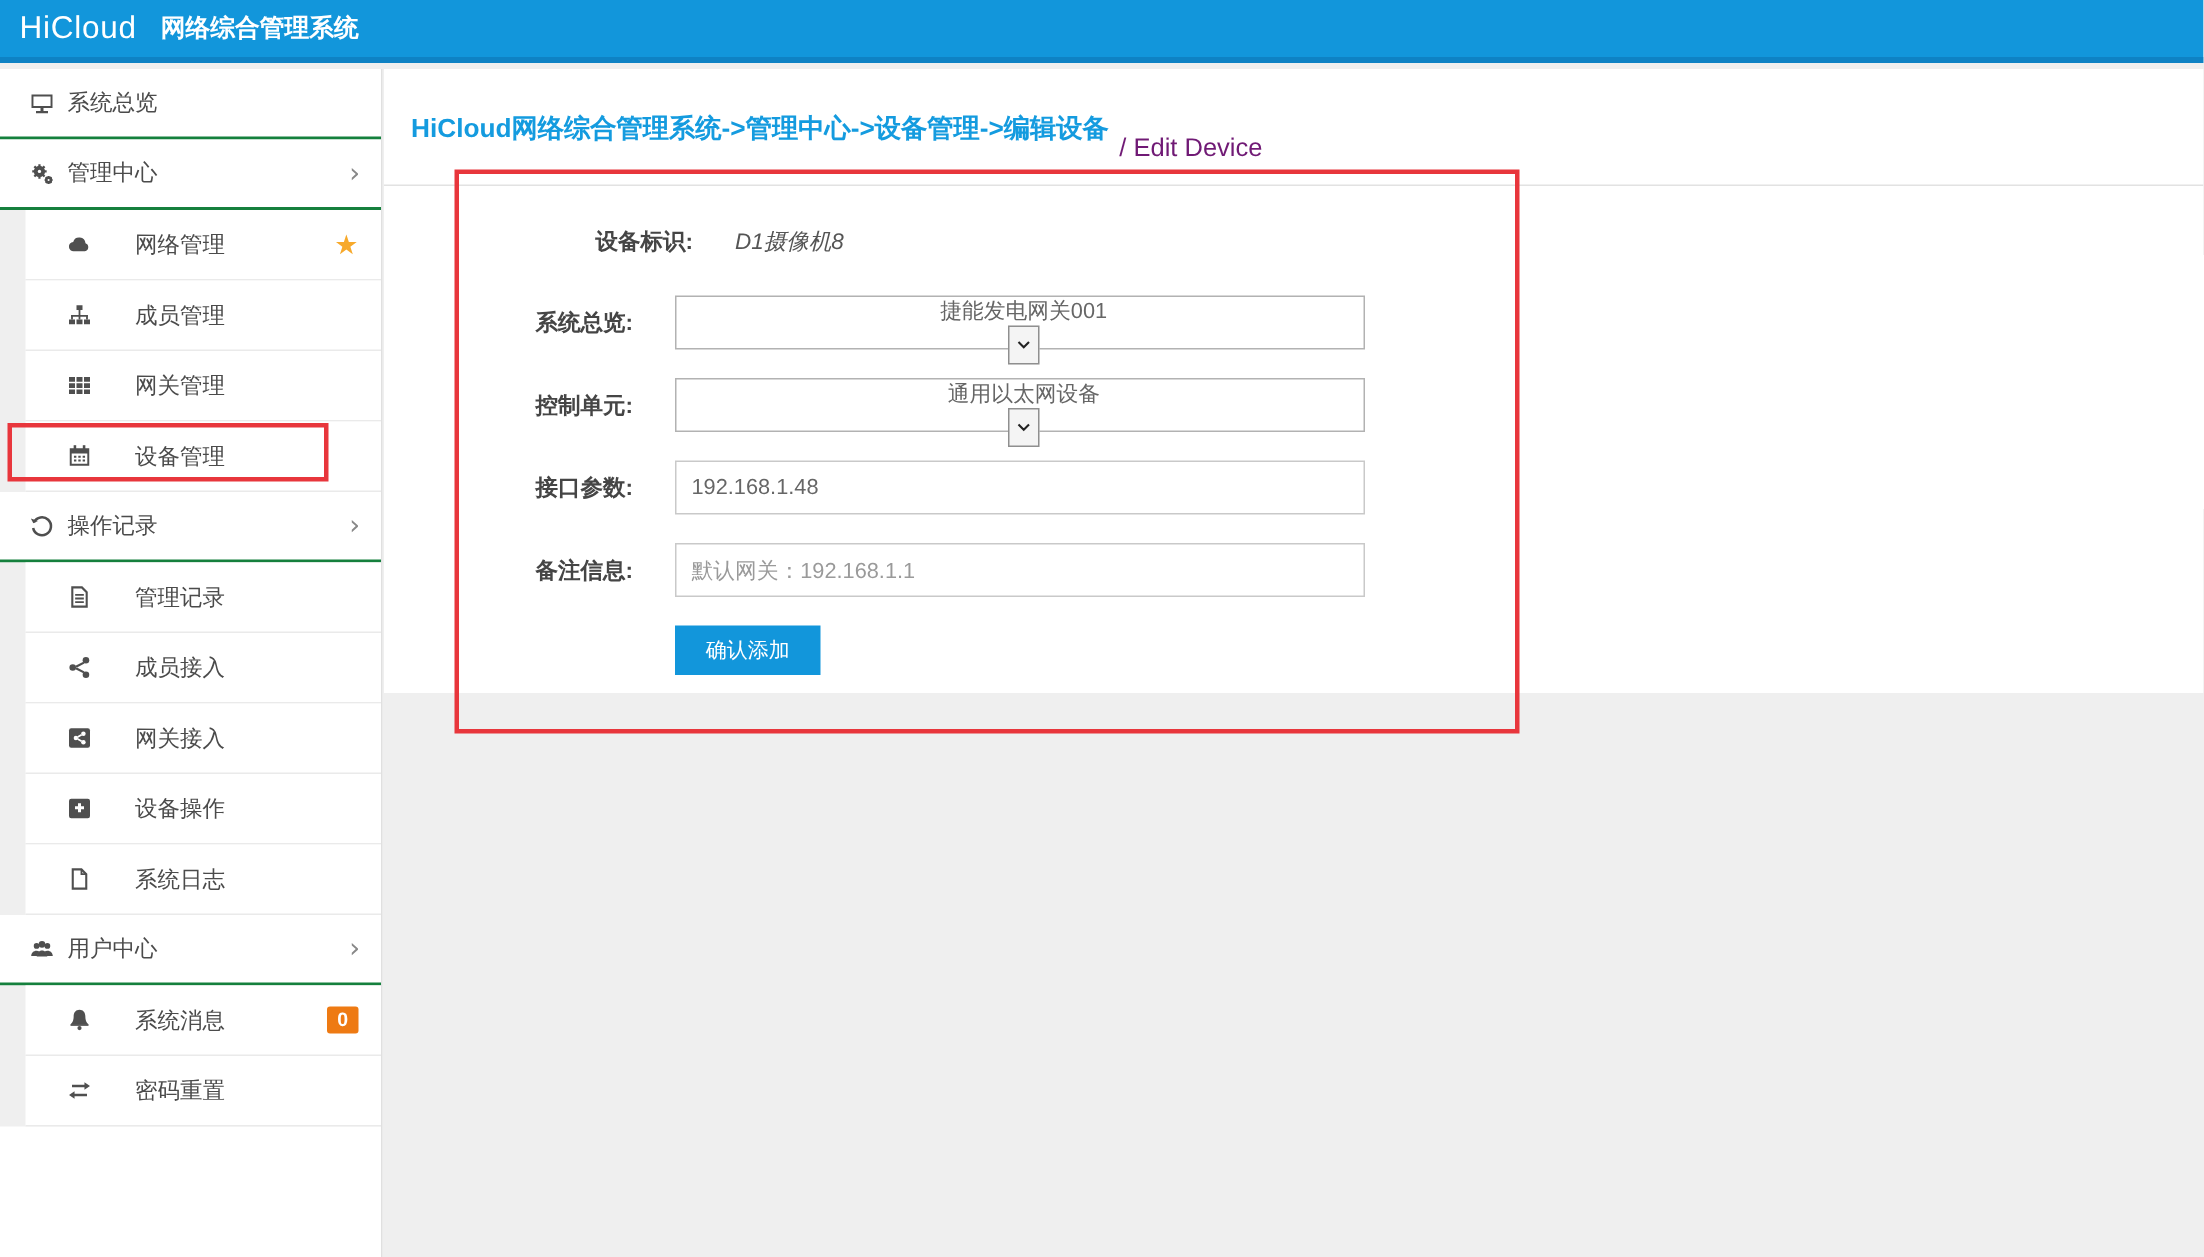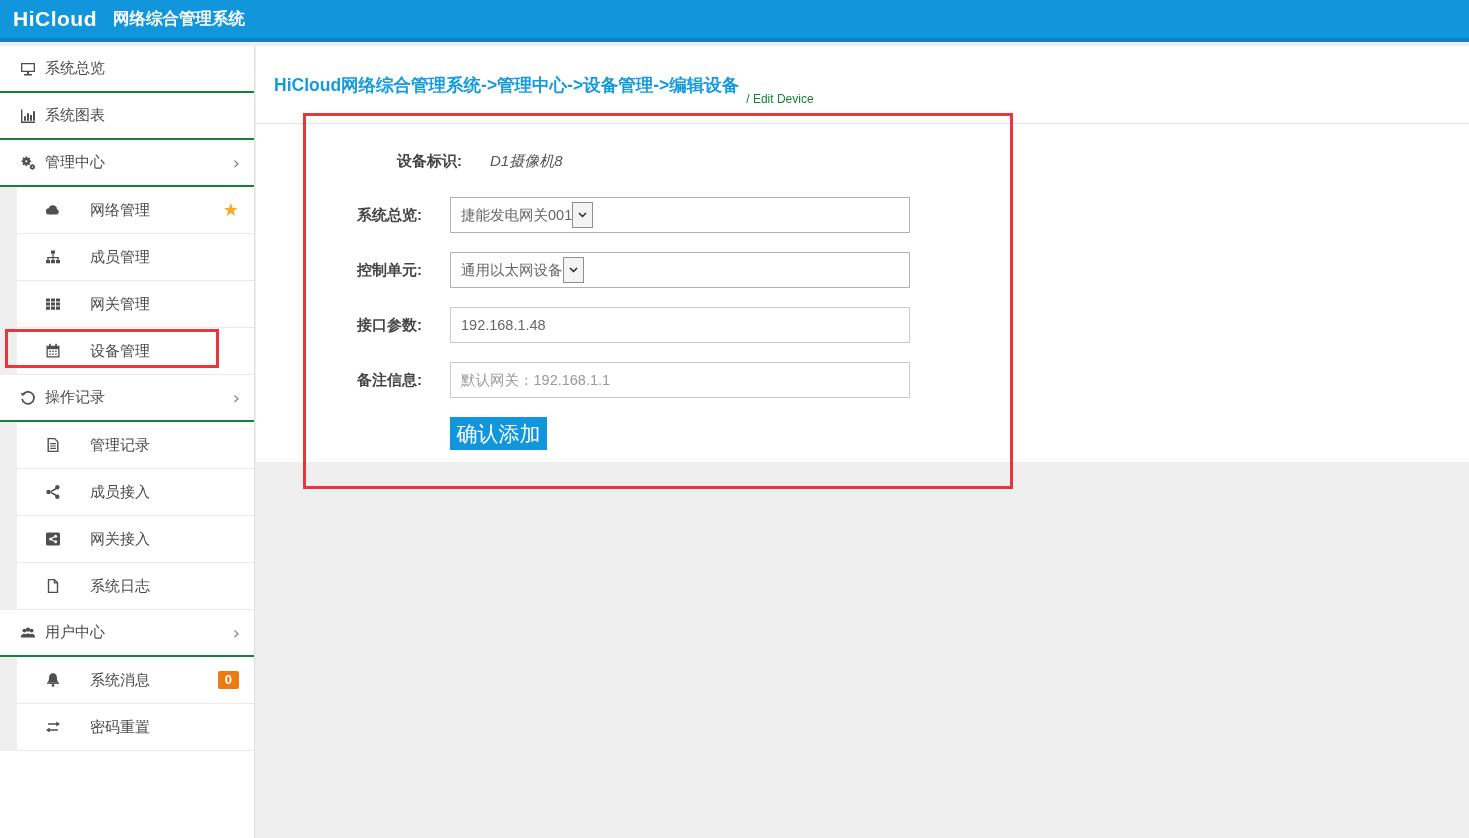--- a/index.html
+++ b/index.html
@@ -8,21 +8,21 @@
     position:relative; overflow:hidden; background:#efefef;
     font-family:"Liberation Sans","DejaVu Sans",sans-serif;
     -webkit-font-smoothing:antialiased;
   }
   
   .header {
     position:absolute; top:0; left:0; right:0; height:42px;
     background:#1296db; border-bottom:4px solid #0e82c4;
     display:flex; align-items:center; padding-left:13px; color:#fff; z-index:3;
   }
-  .logo-bold { font-size:21px; font-weight:bold; letter-spacing:0.5px; }
+  .logo-bold { font-size:21px; font-weight:normal; letter-spacing:0.5px; }
   .logo-rest { font-size:16.5px; margin-left:16px; font-weight:bold; }
   
   .sidebar {
     position:absolute; top:46px; left:0; bottom:0; width:255px;
     background:#fff; border-right:1px solid #e0e0e0; z-index:2; overflow:hidden;
   }
   .nav-item {
     height:47px; border-bottom:2px solid #15803d; background:#fff;
     display:flex; align-items:center; padding:0 14px 0 20px;
     color:#4b4b4b; font-size:15px; cursor:pointer;
@@ -44,43 +44,43 @@
     position:absolute; left:-12px; top:1px; width:214px; height:39px;
     border:3px solid #e8363c; pointer-events:none; z-index:4;
   }
   
   .main { position:absolute; left:256px; top:46px; right:0; bottom:0; background:#efefef; }
   .crumbbar {
     height:78px; background:#fff; border-bottom:1px solid #e2e2e2;
     display:flex; align-items:center; padding-left:18px;
   }
   .crumb-main { color:#149bdf; font-weight:bold; font-size:17.5px; }
-  .crumb-sub { color:#15803d; font-size:12px; margin-left:7px; padding-top:4px;margin-top:24px; }
+  .crumb-sub { color:#701a75; font-size:17px; margin-left:7px; padding-top:4px;margin-top:24px; }
   .panel { height:338px; background:#fff; padding-top:20px; }
   .frow { display:flex; align-items:center; margin-bottom:19px; }
   .frow .lbl { width:166px; text-align:right; font-weight:bold; color:#454545; font-size:15px; flex:none; }
   .frow .fld { margin-left:28px; }
   .static-row { height:34px;margin-left:40px; }
   .static-val { color:#555; font-size:15px;font-style:italic; }
   .inp, .sel {
     width:460px; height:36px; border:1px solid #c9c9c9; background:#fff;
     font-size:14.5px; color:#666; padding:0 10px; font-family:inherit;
   }
   .inp.muted { color:#9a9a9a; }
   .sel {
     border-color:#b2b2b2; display:flex; align-items:center;
-    padding-right:5px; cursor:pointer;
+    justify-content:space-between; padding-right:5px; cursor:pointer;flex-direction:column;
   }
   .sel-arrow {
     width:21px; height:26px; border:1px solid #8f8f8f; background:#f4f4f4;
     display:flex; align-items:center; justify-content:center; flex:none;
   }
   .btn {
     margin-left:194px; width:97px; height:33px; background:#1296db; color:#fff;
-    border:none; font-size:21px; cursor:pointer; font-family:inherit;
+    border:none; font-size:14px; cursor:pointer; font-family:inherit;
   }
   .hl-box-main {
     position:absolute; left:303px; top:113px; width:710px; height:376px;
     border:3px solid #e8363c; pointer-events:none; z-index:5;
   }
 </style>
 </head>
 <body>
 
 <div class="header">
@@ -92,29 +92,20 @@
 
   <div class="nav-item">
     <span class="ic">
       <svg width="16" height="16" viewBox="0 0 16 16" fill="currentColor">
           <path fill-rule="evenodd" d="M1 2h14v9H9v2h3v1.5H4V13h3v-2H1zM2.3 3.3h11.4v6.4H2.3z"></path>
         </svg>
     </span>
     <span>系统总览</span>
   </div>
 
-  <div class="nav-item">
-    <span class="ic">
-      <svg width="16" height="16" viewBox="0 0 16 16" fill="currentColor">
-          <path d="M1 1.5h1.4v12.1H15V15H1z"></path>
-          <path d="M4 8.2h2v4.5H4zM7 5.2h2v7.5H7zM10 7h2v5.7h-2zM13 3.2h2v9.5h-2z"></path>
-        </svg>
-    </span>
-    <span>系统图表</span>
-  </div>
 
   <div class="nav-item">
     <span class="ic">
       <svg width="16" height="16" viewBox="0 0 16 16">
           <g stroke="currentColor" fill="none">
             <path d="M6.3 1.5v9.6M1.5 6.3h9.6M2.9 2.9l6.8 6.8M9.7 2.9L2.9 9.7" stroke-width="1.5"></path>
             <circle cx="6.3" cy="6.3" r="2.7" stroke-width="2.1"></circle>
             <path d="M12.4 9.3v5.4M9.7 12h5.4M10.5 10.1l3.8 3.8M14.3 10.1l-3.8 3.8" stroke-width="1.1"></path>
             <circle cx="12.4" cy="12" r="1.7" stroke-width="1.5"></circle>
           </g>
@@ -209,20 +200,29 @@
             <circle cx="5.6" cy="8" r="1.5" fill="#fff"></circle>
             <circle cx="10.6" cy="10.8" r="1.5" fill="#fff"></circle>
             <path d="M6.8 7.3l2.6-1.5M6.8 8.7l2.6 1.5" stroke="#fff" stroke-width="1.2"></path>
           </svg>
       </span>
       <span>网关接入</span>
     </div>
     <div class="sub-item">
       <span class="ic">
         <svg width="16" height="16" viewBox="0 0 16 16">
+            <rect x="1" y="1.5" width="14" height="13" rx="1.5" fill="currentColor"></rect>
+            <path d="M8 4.5v6M5 7.5h6" stroke="#fff" stroke-width="2"></path>
+          </svg>
+      </span>
+      <span>设备操作</span>
+    </div>
+    <div class="sub-item">
+      <span class="ic">
+        <svg width="16" height="16" viewBox="0 0 16 16">
             <path d="M3.5 1.6h5.8l3.2 3.2v9.6H3.5z" fill="none" stroke="currentColor" stroke-width="1.4"></path>
             <path d="M9.3 1.6v3.2h3.2" fill="none" stroke="currentColor" stroke-width="1.2"></path>
           </svg>
       </span>
       <span>系统日志</span>
     </div>
   </div>
 
   <div class="nav-item">
     <span class="ic">

